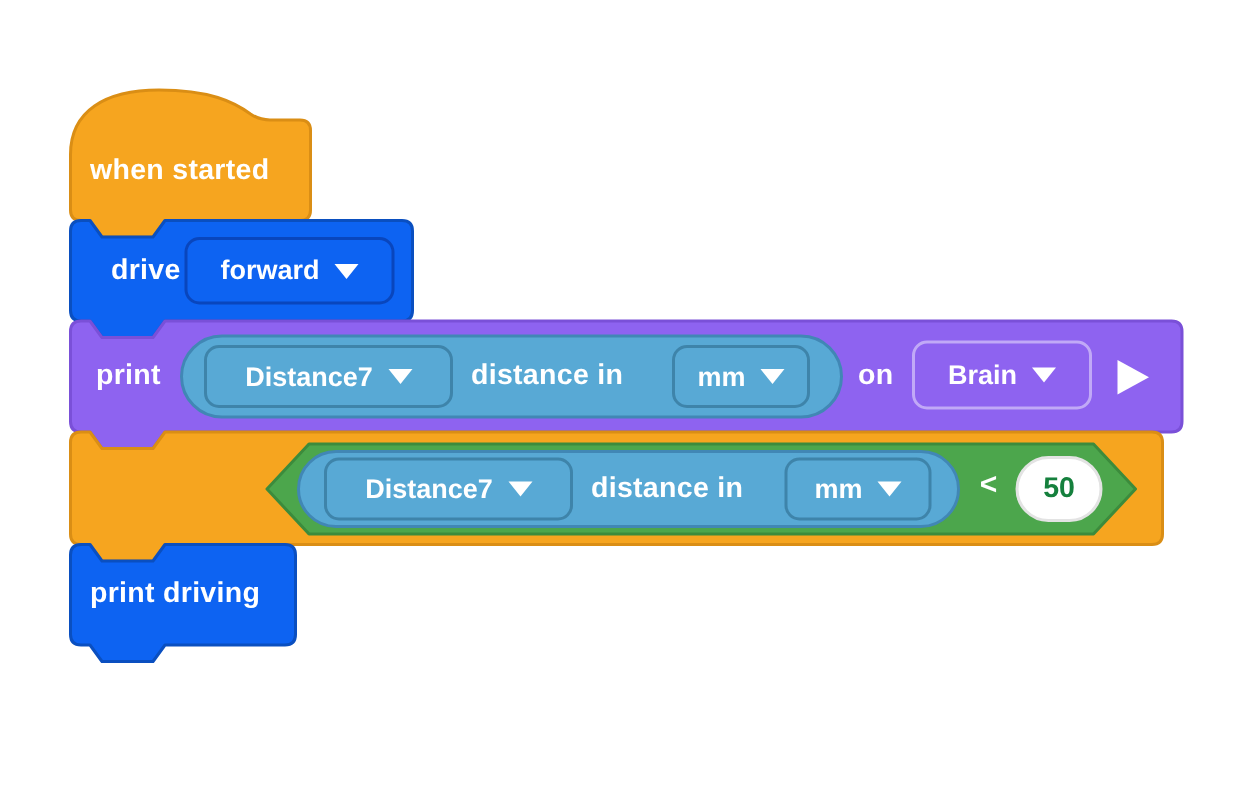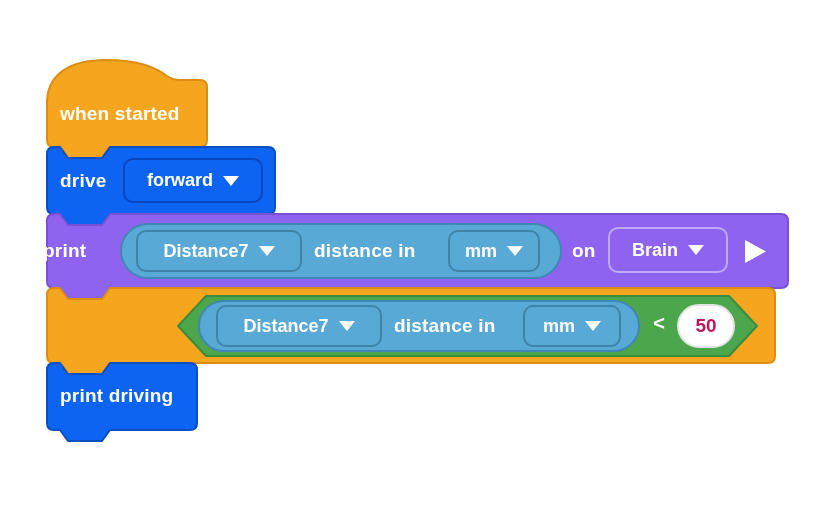--- a/index.html
+++ b/index.html
@@ -31,21 +31,21 @@
   .dd-on-purple{border:2px solid rgba(255,255,255,0.45);}
   .dd-label{color:#fff;font-size:18px;font-weight:700;white-space:nowrap;}
   .caret{
     width:0;height:0;border-left:8px solid transparent;
     border-right:8px solid transparent;border-top:10px solid #ffffff;
   }
   .num-input{
     position:absolute;background:#ffffff;border:2px solid #E3E3E3;
     border-radius:22px;box-sizing:border-box;z-index:3;
     display:flex;align-items:center;justify-content:center;
-    color:#be185d;font-size:19px;font-weight:700;
+    color:#15803d;font-size:19px;font-weight:700;
   }
   .op{color:#fff;font-size:20px;font-weight:700;z-index:3;}
 </style>
 </head>
 <body>
 
 <div class="canvas">
 
   <svg width="824" height="530" viewBox="0 0 824 530">
 
@@ -73,27 +73,27 @@
     <path class="shape shape-blue" d="M 54,363 L 60,363 L 68,374 L 102,374 L 110,363
              L 190,363 Q 197,363 197,370 L 197,423 Q 197,430 190,430
              L 110,430 L 102,441 L 68,441 L 60,430 L 54,430
              Q 47,430 47,423 L 47,370 Q 47,363 54,363 Z" fill="#0D63F2"></path>
 
     <polygon points="745,240 766,251.5 745,263" fill="#FFFFFF"></polygon>
   </svg>
 
   <div class="overlay blk-label" style="left:60px;top:101px;">when started</div>
 
-  <div class="overlay blk-label" style="left:60px;top:168px;">drive</div>
+  <div class="overlay blk-label" style="left:74px;top:168px;">drive</div>
   <div class="dropdown dd-on-blue" style="left:123px;top:158px;width:140px;height:45px;">
     <span class="dd-label">forward</span>
     <span class="caret"></span>
   </div>
 
-  <div class="overlay blk-label" style="left:43px;top:238px;text-align:center;">print</div>
+  <div class="overlay blk-label" style="left:64px;top:238px;text-align:center;">print</div>
   <div class="pill" style="left:120px;top:223px;width:442px;height:56px;"></div>
   <div class="dropdown dd-on-cyan" style="left:136px;top:230px;width:166px;height:42px;">
     <span class="dd-label">Distance7</span>
     <span class="caret"></span>
   </div>
   <div class="overlay blk-label" style="left:314px;top:238px;">distance in</div>
   <div class="dropdown dd-on-cyan" style="left:448px;top:230px;width:92px;height:42px;">
     <span class="dd-label">mm</span>
     <span class="caret"></span>
   </div>

